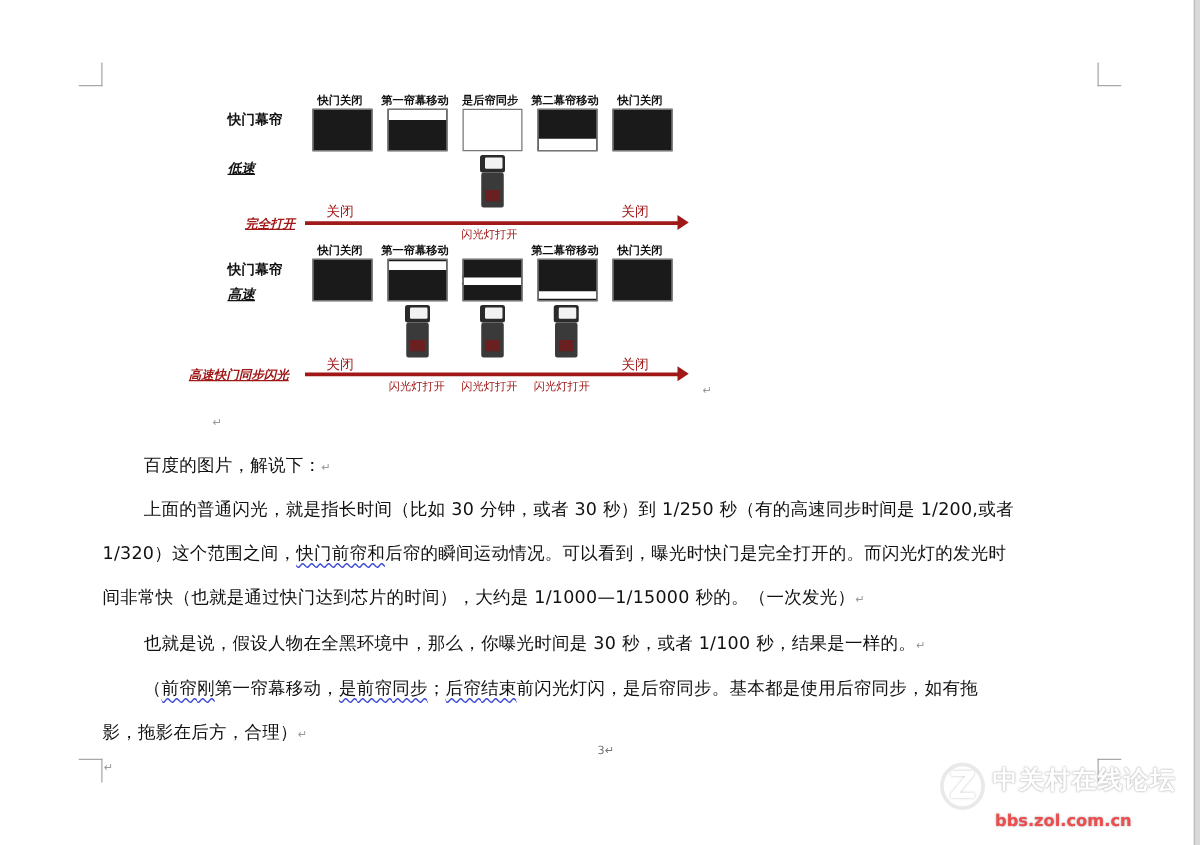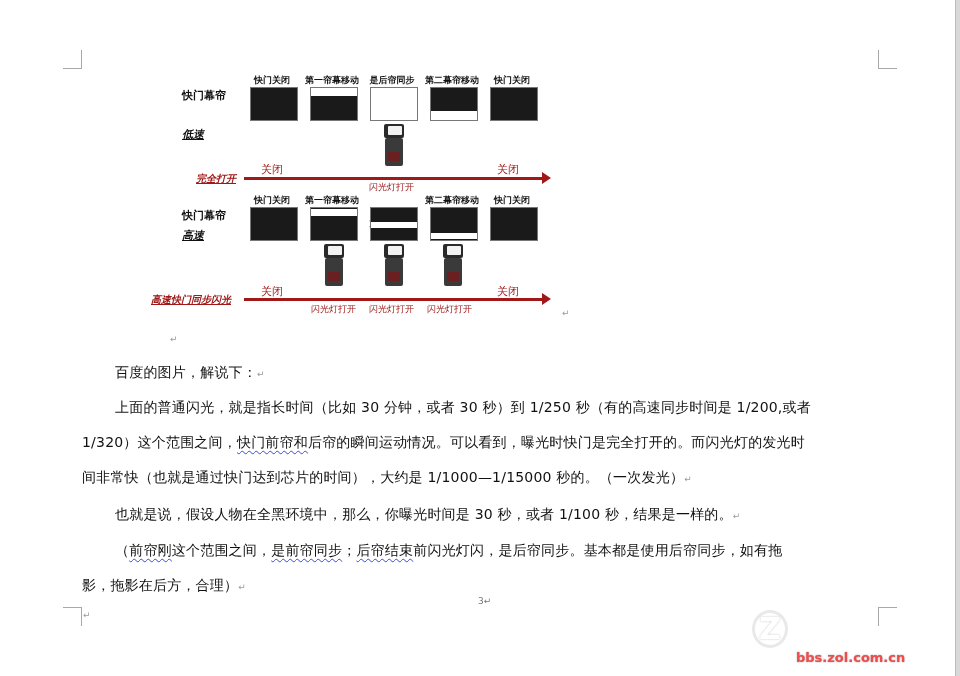--- a/index.html
+++ b/index.html
@@ -156,25 +156,26 @@
 </div>
 <div class="para" style="left:82px;top:469px;">
   <span>间非常快（也就是通过快门达到芯片的时间），大约是 1/1000—1/15000 秒的。（一次发光）</span><span class="mark">↵</span>
 </div>
 
 <div class="para" style="left:115px;top:506px;">
   <span>也就是说，假设人物在全黑环境中，那么，你曝光时间是 30 秒，或者 1/100 秒，结果是一样的。</span><span class="mark">↵</span>
 </div>
 
 <div class="para" style="left:115px;top:542px;">
-  <span>（</span><span class="wavy">前帘刚</span><span>这个范围之间，</span><span class="wavy">是前帘同步</span><span>；</span><span class="wavy">后帘结束</span><span>前闪光灯闪，是后帘同步。基本都是使用后帘同步，如有拖</span>
+  <span>（</span><span class="wavy">前帘刚</span><span>第一帘幕移动，</span><span class="wavy">是前帘同步</span><span>；</span><span class="wavy">后帘结束</span><span>前闪光灯闪，是后帘同步。基本都是使用后帘同步，如有拖</span>
 </div>
 <div class="para" style="left:82px;top:577px;text-align:center;">
   <span>影，拖影在后方，合理）</span><span class="mark">↵</span>
 </div>
 
 <div class="page-num"><span>3</span><span>↵</span></div>
 <span class="mark" style="position:absolute;left:83px;top:610px;">↵</span>
 
 <div class="watermark">
   <div class="wm-logo">Z</div>
+  <div class="wm-title">中关村在线论坛</div>
   <div class="wm-url">bbs.zol.com.cn</div>
 </div>
 
 </body></html>

